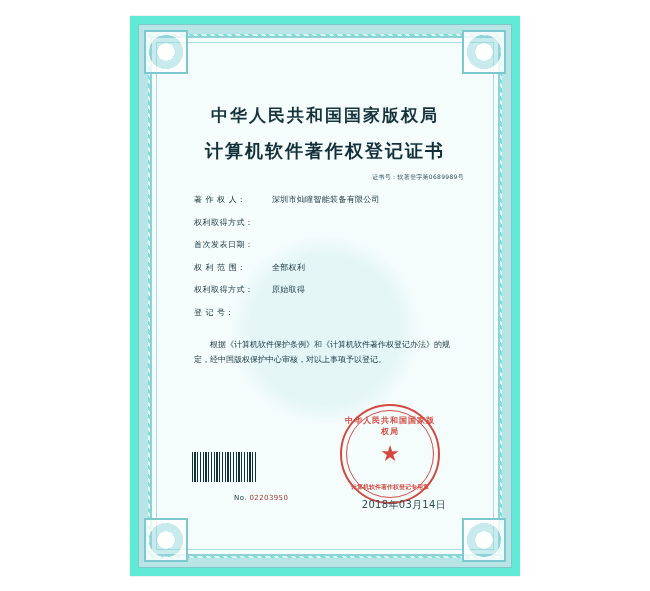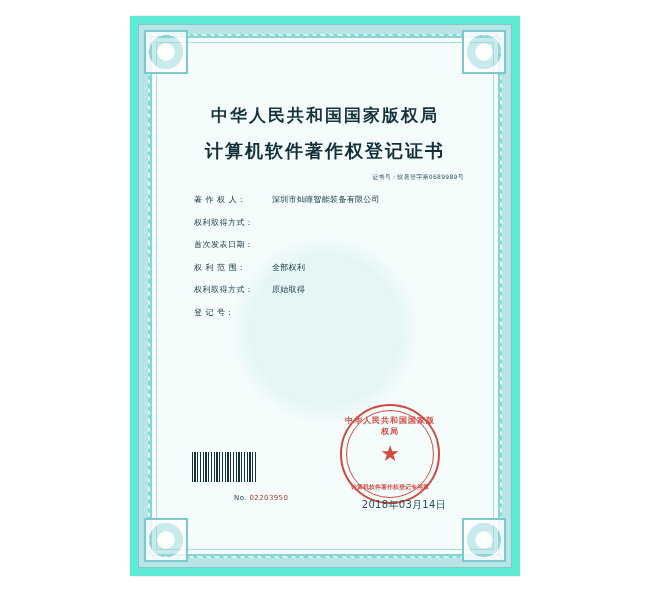--- a/index.html
+++ b/index.html
@@ -282,20 +282,21 @@
         <div class="field-label">权利取得方式：</div>
         <div class="field-value">原始取得</div>
       </div>
 
       <div class="field-row">
         <div class="field-label">登 记 号：</div>
       </div>
 
     </div>
 
+    <div class="statement">根据《计算机软件保护条例》和《计算机软件著作权登记办法》的规定，经中国版权保护中心审核，对以上事项予以登记。</div>
 
     <div class="barcode"></div>
     <div class="barcode-no">
       <span class="no-prefix">No.</span>
       <span>02203950</span>
     </div>
 
     <div class="seal">
       <div class="seal-arc-top">中华人民共和国国家版权局</div>
       <div class="seal-star">★</div>

